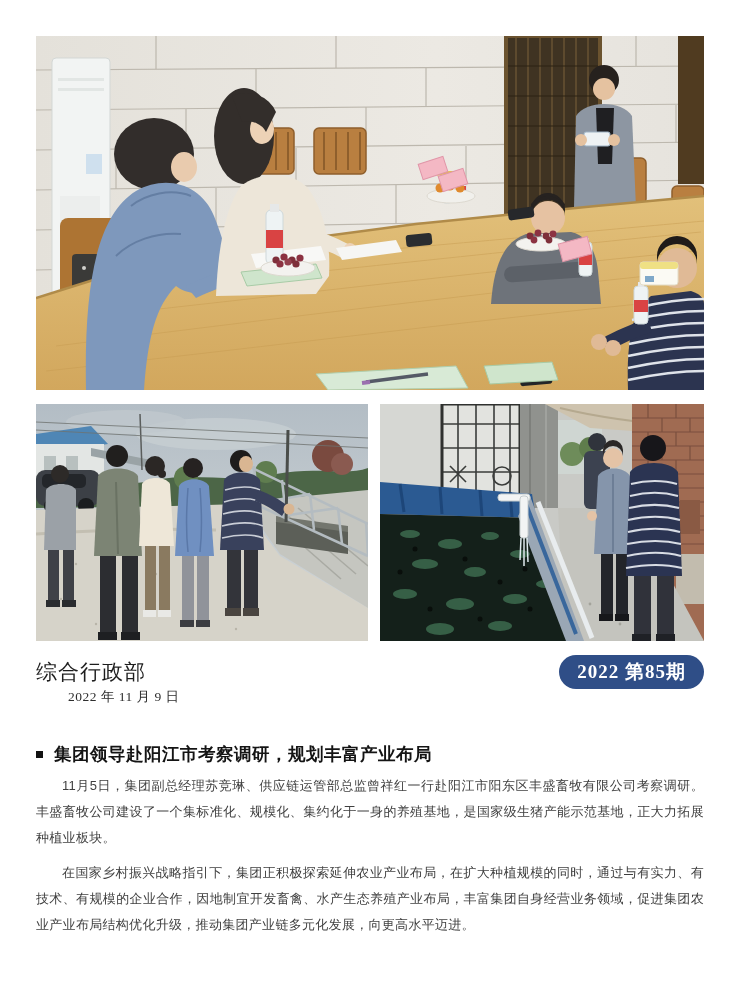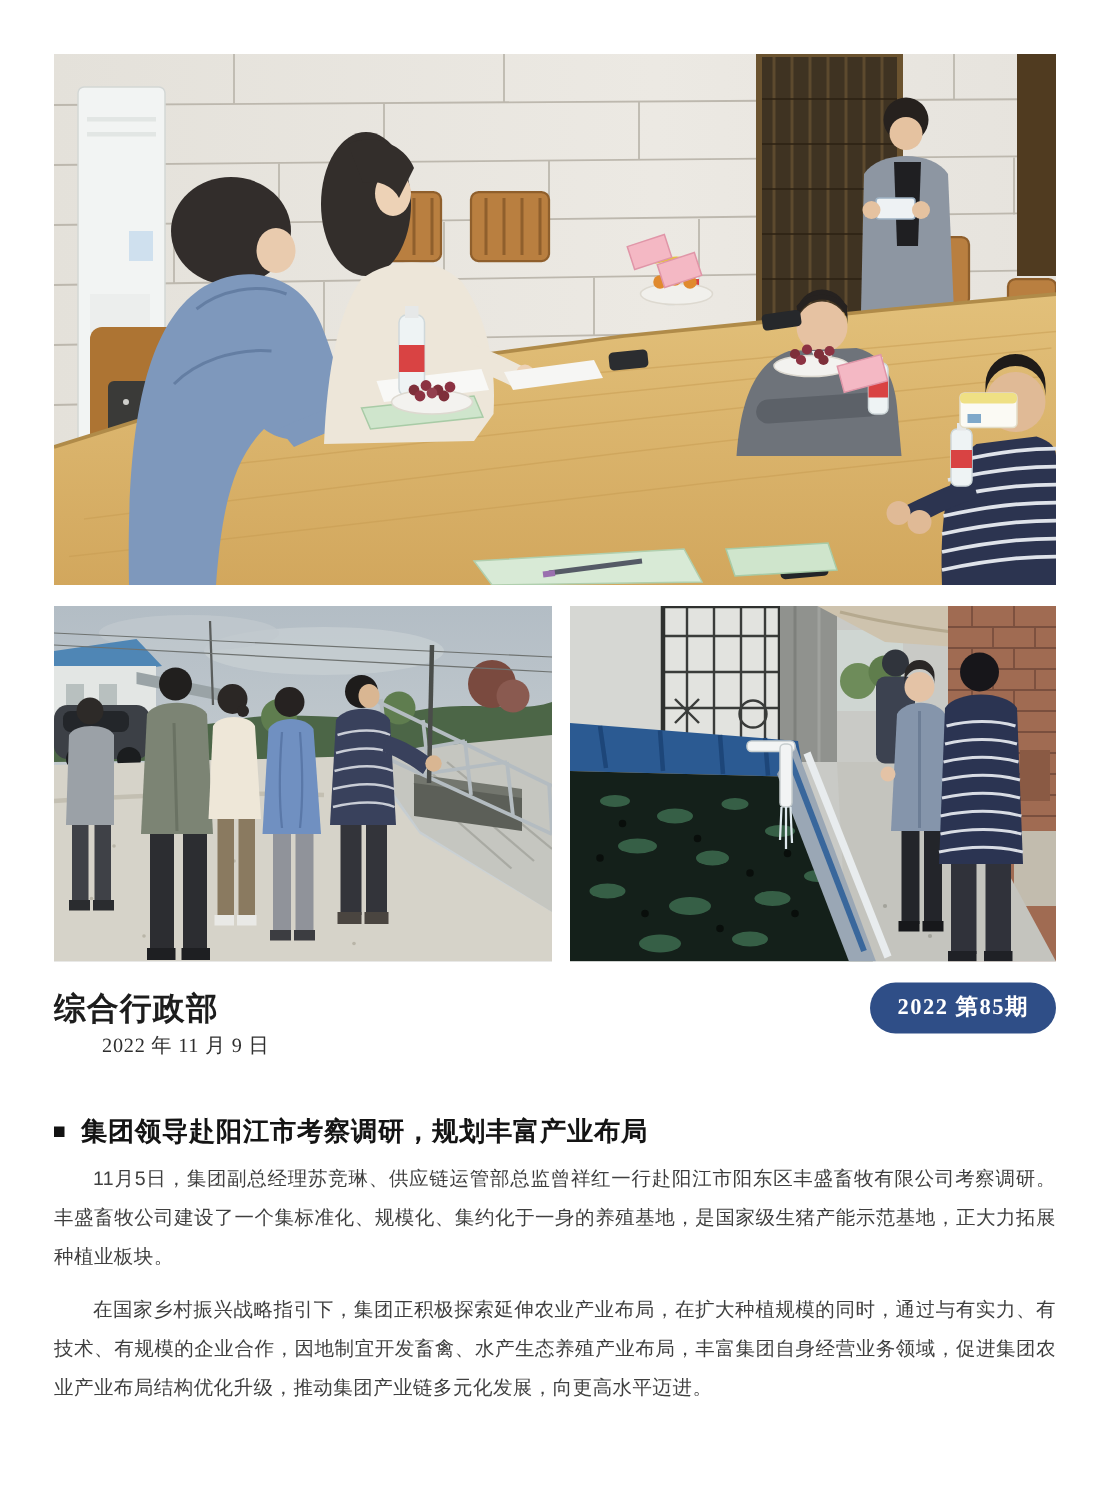--- a/index.html
+++ b/index.html
@@ -8,28 +8,28 @@
   .page{position:absolute;inset:0;background:#ffffff;}
 
   .photo{position:absolute;overflow:hidden;background:#ddd;}
   .photo svg{display:block;width:100%;height:100%;}
   #photo-main{left:36px;top:36px;width:668px;height:354px;}
   #photo-left{left:36px;top:404px;width:332px;height:237px;}
   #photo-right{left:380px;top:404px;width:324px;height:237px;}
 
   .dept{position:absolute;left:36px;top:658px;
         font-family:"Liberation Serif","DejaVu Serif",serif;
-        font-weight:bold;font-size:21px;color:#1d1d1d;letter-spacing:1px;}
+        font-weight:normal;font-size:21px;color:#1d1d1d;letter-spacing:1px;}
   .date{position:absolute;left:36px;top:688px;
         font-family:"Liberation Serif","DejaVu Serif",serif;
         font-size:13.5px;color:#2e2e2e;letter-spacing:0.5px;margin-left:32px;}
   .badge{position:absolute;right:36px;top:655px;height:34px;line-height:34px;
          padding:0 18px;border-radius:17px;background:#2f4e87;color:#ffffff;
          font-family:"Liberation Serif","DejaVu Serif",serif;
-         font-weight:bold;font-size:15px;letter-spacing:1px;}
+         font-weight:bold;font-size:19px;letter-spacing:1px;}
 
   .headline{position:absolute;left:36px;top:742px;width:668px;
             display:flex;align-items:center;}
   .headline .bullet{width:7px;height:7px;background:#121212;margin-right:11px;flex:0 0 auto;}
   .headline .htext{font-size:17.5px;font-weight:bold;color:#141414;letter-spacing:0.5px;}
 
   .body-text{position:absolute;left:36px;top:773px;width:668px;}
   .body-text p{margin:0 0 9px 0;font-size:13px;line-height:26px;color:#3f3f3f;
                text-align:justify;text-indent:2em;letter-spacing:0.3px;}
 </style>

